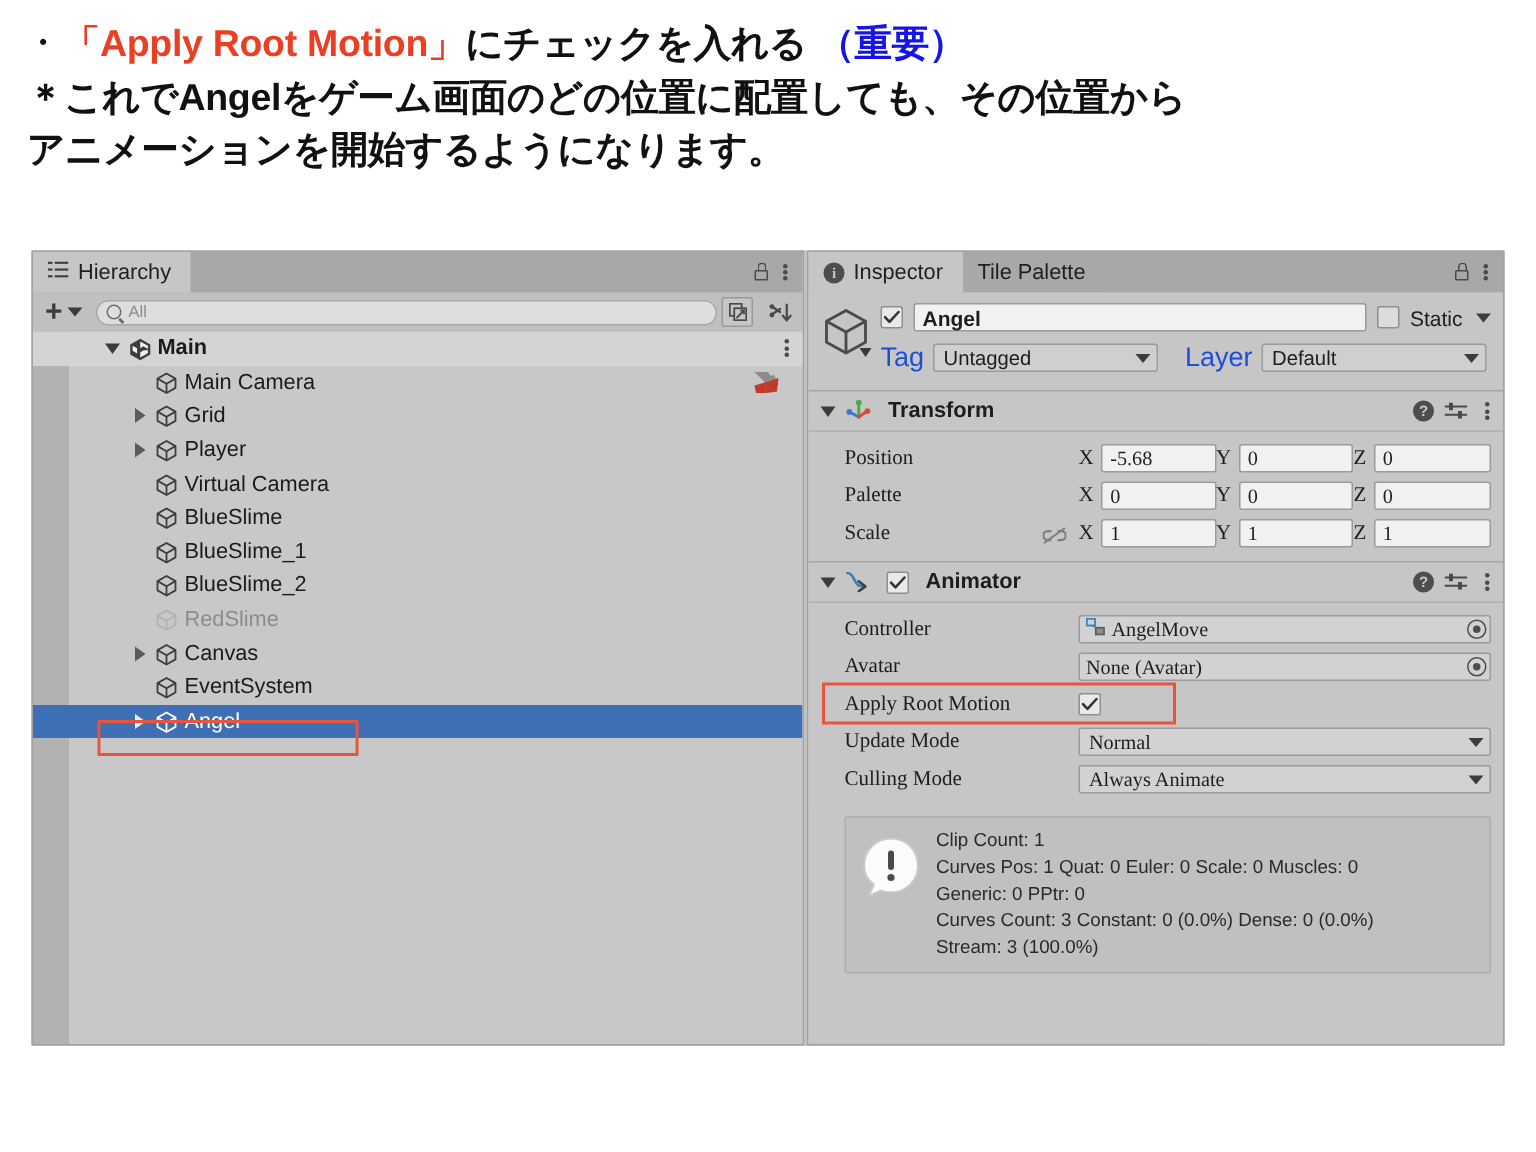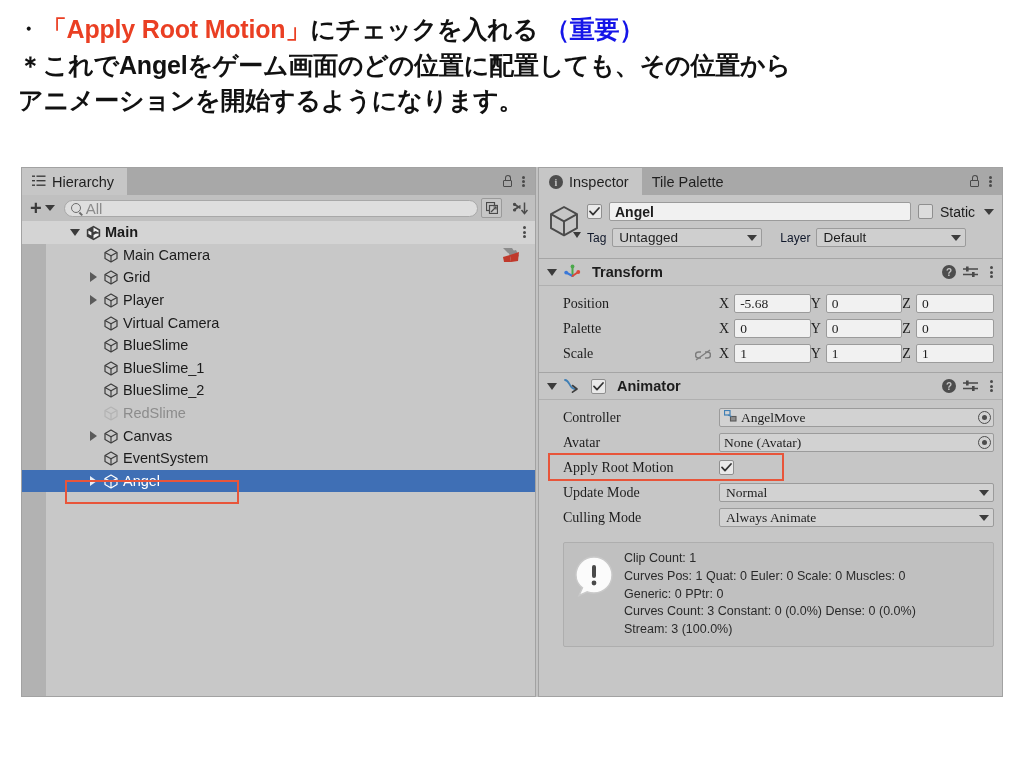--- a/index.html
+++ b/index.html
@@ -78,21 +78,21 @@
   .caret-dn{width:0;height:0;border-left:5px solid transparent;border-right:5px solid transparent;border-top:6px solid #3b3b3b;}
   .search-box{
     flex:1;height:17px;background:#dedede;border:1px solid #a8a8a8;border-radius:9px;
     display:flex;align-items:center;padding:0 6px;margin:0 3px;box-sizing:border-box;
   }
   .search-ico{
     width:8px;height:8px;border:1.5px solid #6d6d6d;border-radius:50%;
     position:relative;margin-right:5px;flex:none;
   }
   .search-ico:after{content:"";position:absolute;right:-3px;bottom:-2px;width:4px;height:1.5px;background:#6d6d6d;transform:rotate(45deg);}
-  .search-ph{color:#8b8b8b;font-size:15px;}
+  .search-ph{color:#8b8b8b;font-size:11px;}
   .tool-sq{
     width:19px;height:18px;border:1px solid #9a9a9a;border-radius:2px;background:#c6c6c6;
     display:flex;align-items:center;justify-content:center;margin-right:3px;
   }
   .sort-ico{width:22px;height:18px;display:flex;align-items:center;justify-content:center;margin-left:4px;}
 
   
   #hier-body{position:absolute;left:0;right:0;top:53px;bottom:0;background:#c8c8c8;overflow:hidden;}
   #hier-gutter{position:absolute;left:0;top:0;bottom:0;width:24px;background:#b2b2b2;}
   .hrow{
@@ -136,21 +136,21 @@
     display:flex;align-items:center;justify-content:center;flex:none;box-sizing:border-box;
   }
   .chk.empty{background:#dcdcdc;}
   .chk svg{display:block;}
   .name-field{
     flex:1;height:19px;background:#f1f1f1;border:1px solid #9b9b9b;border-radius:2px;
     display:flex;align-items:center;padding:0 5px;font-weight:bold;font-size:14px;box-sizing:border-box;
   }
   .static-lbl{font-size:14px;}
   .go-row2{display:flex;align-items:center;gap:6px;margin-top:7px;}
-  .fld-lbl{font-size:12px;color:#0f172a;}
+  .fld-lbl{font-size:18px;color:#1d4ed8;}
   .dropdown{
     height:19px;background:#cfcfcf;border:1px solid #9b9b9b;border-radius:2px;
     display:flex;align-items:center;justify-content:space-between;padding:0 4px 0 6px;
     font-size:13.5px;box-sizing:border-box;text-align:right;
   }
   .dd-arrow{width:0;height:0;border-left:5px solid transparent;border-right:5px solid transparent;border-top:6px solid #3c3c3c;margin-left:6px;}
 
   .comp-header{
     display:flex;align-items:center;gap:7px;height:26px;padding:0 8px;
     background:#c6c6c6;border-top:1px solid #a5a5a5;border-bottom:1px solid #b0b0b0;

